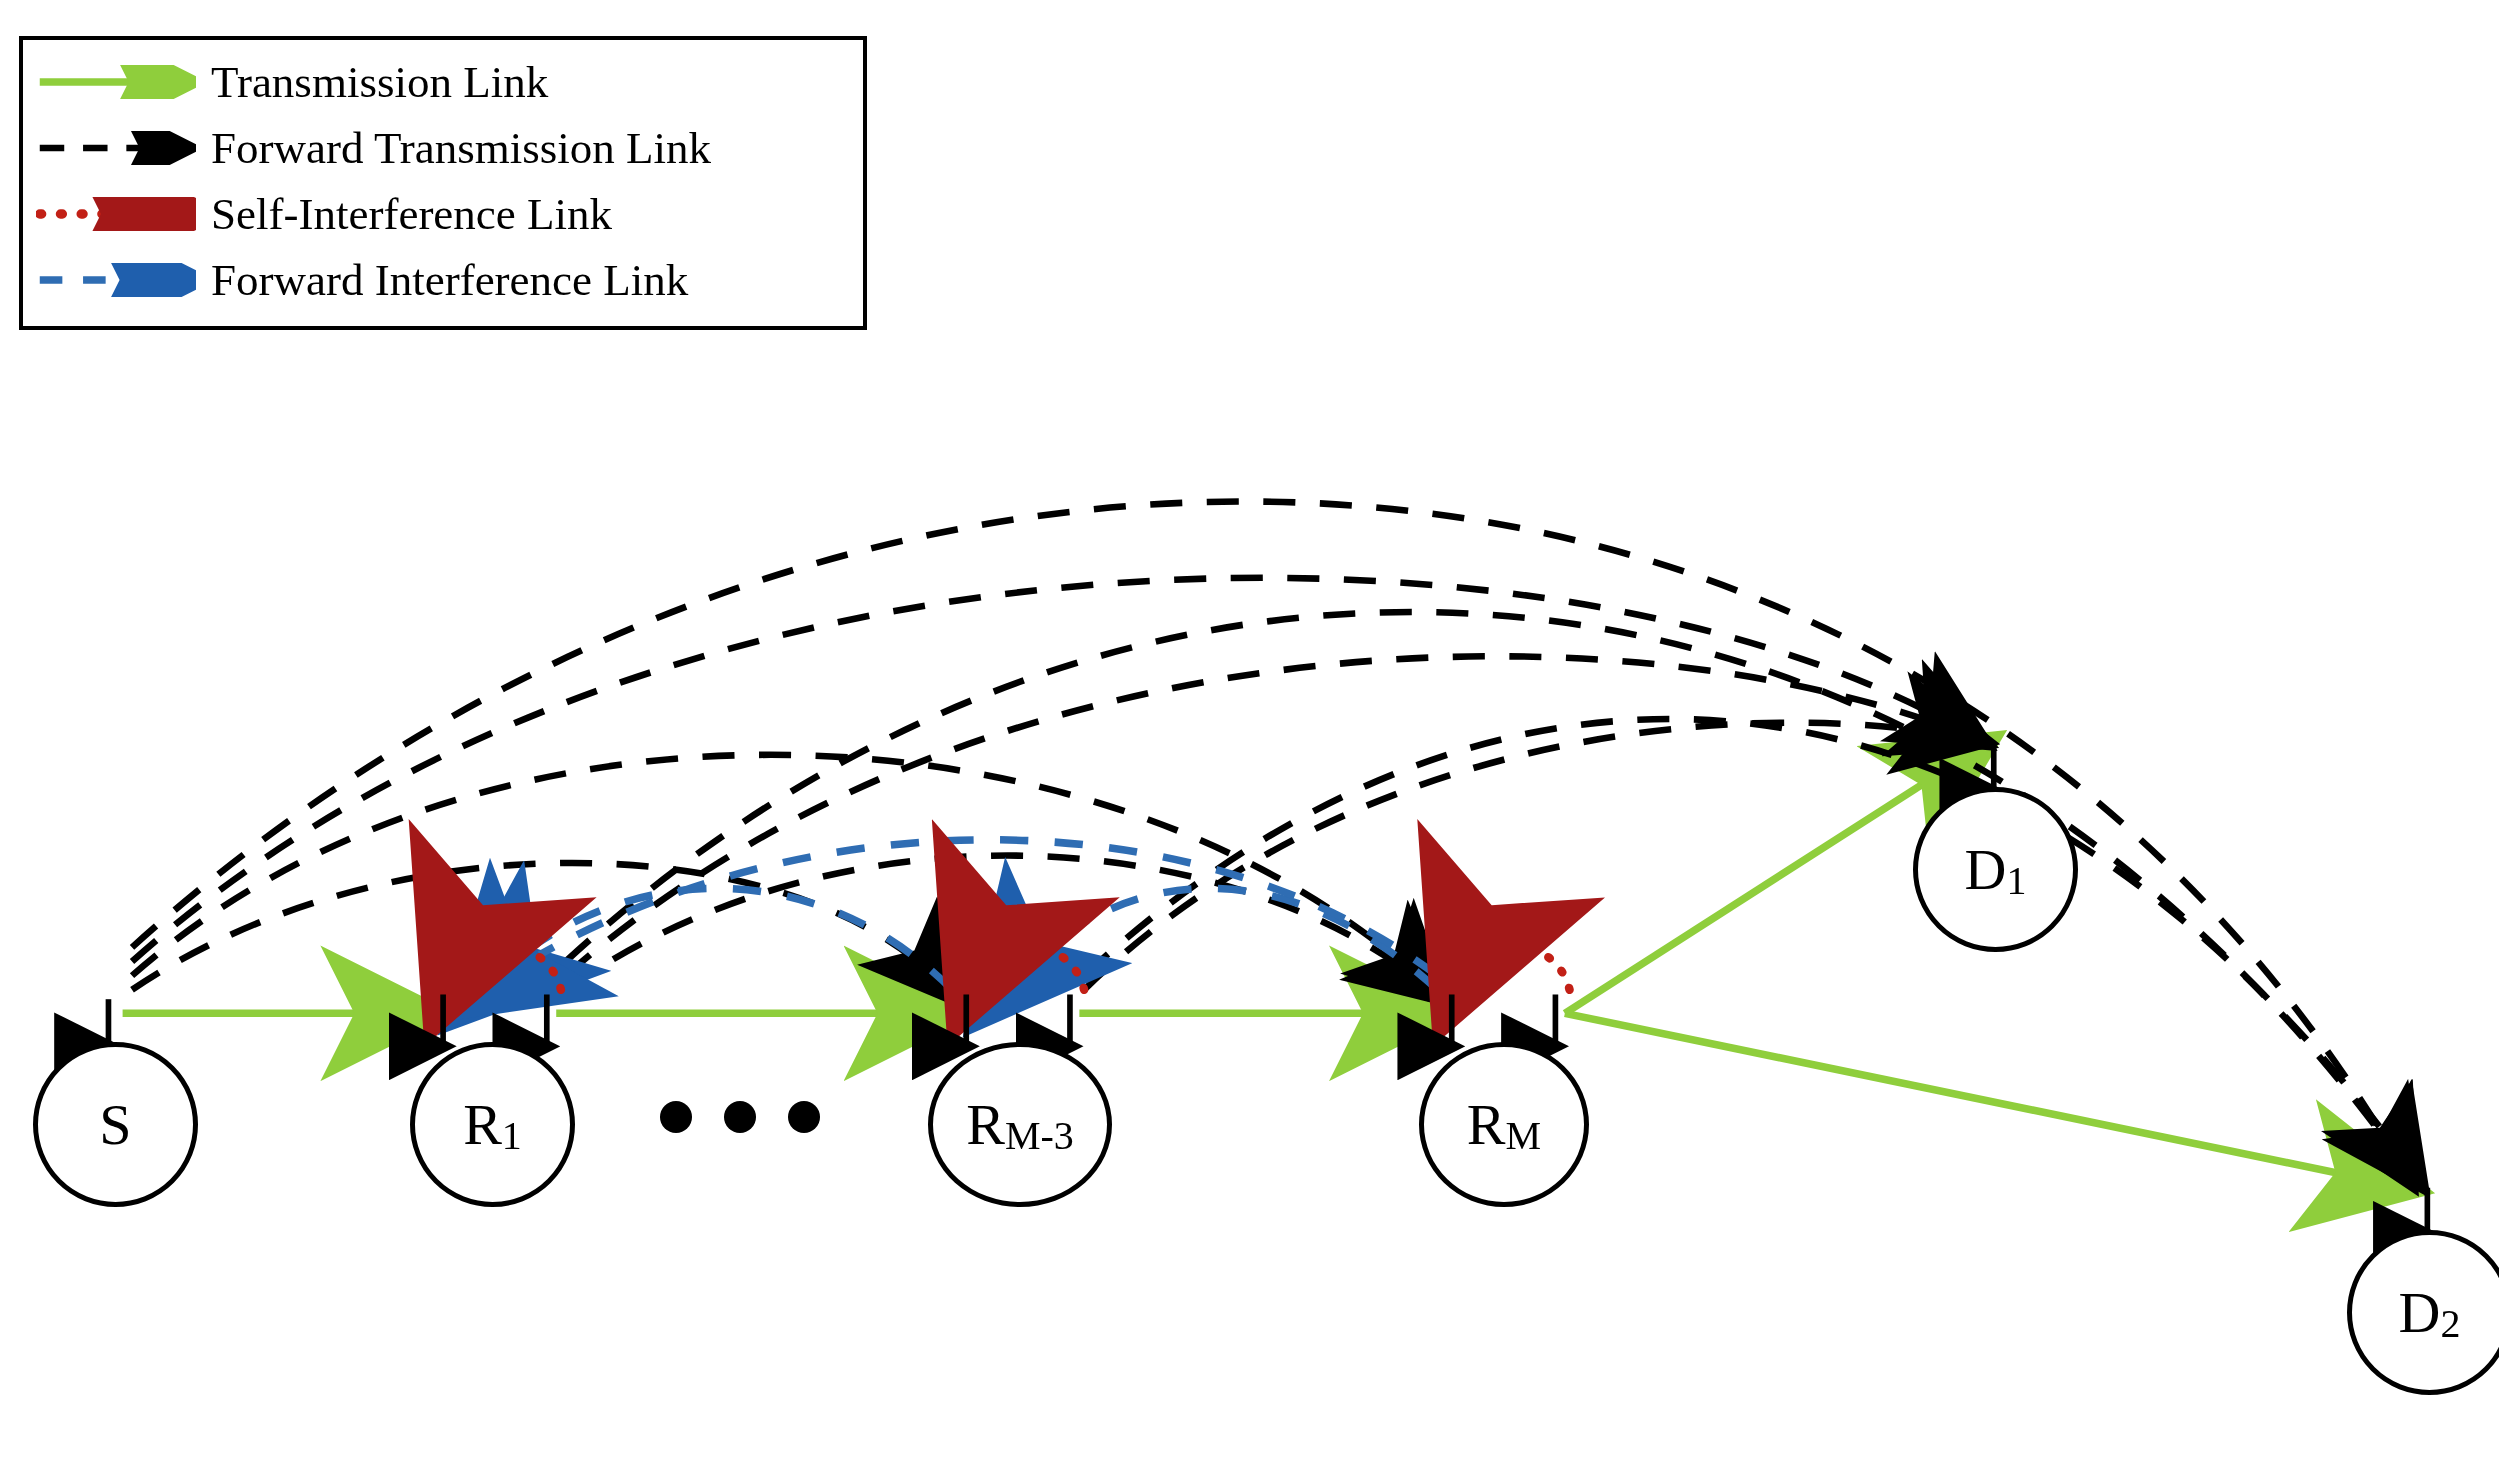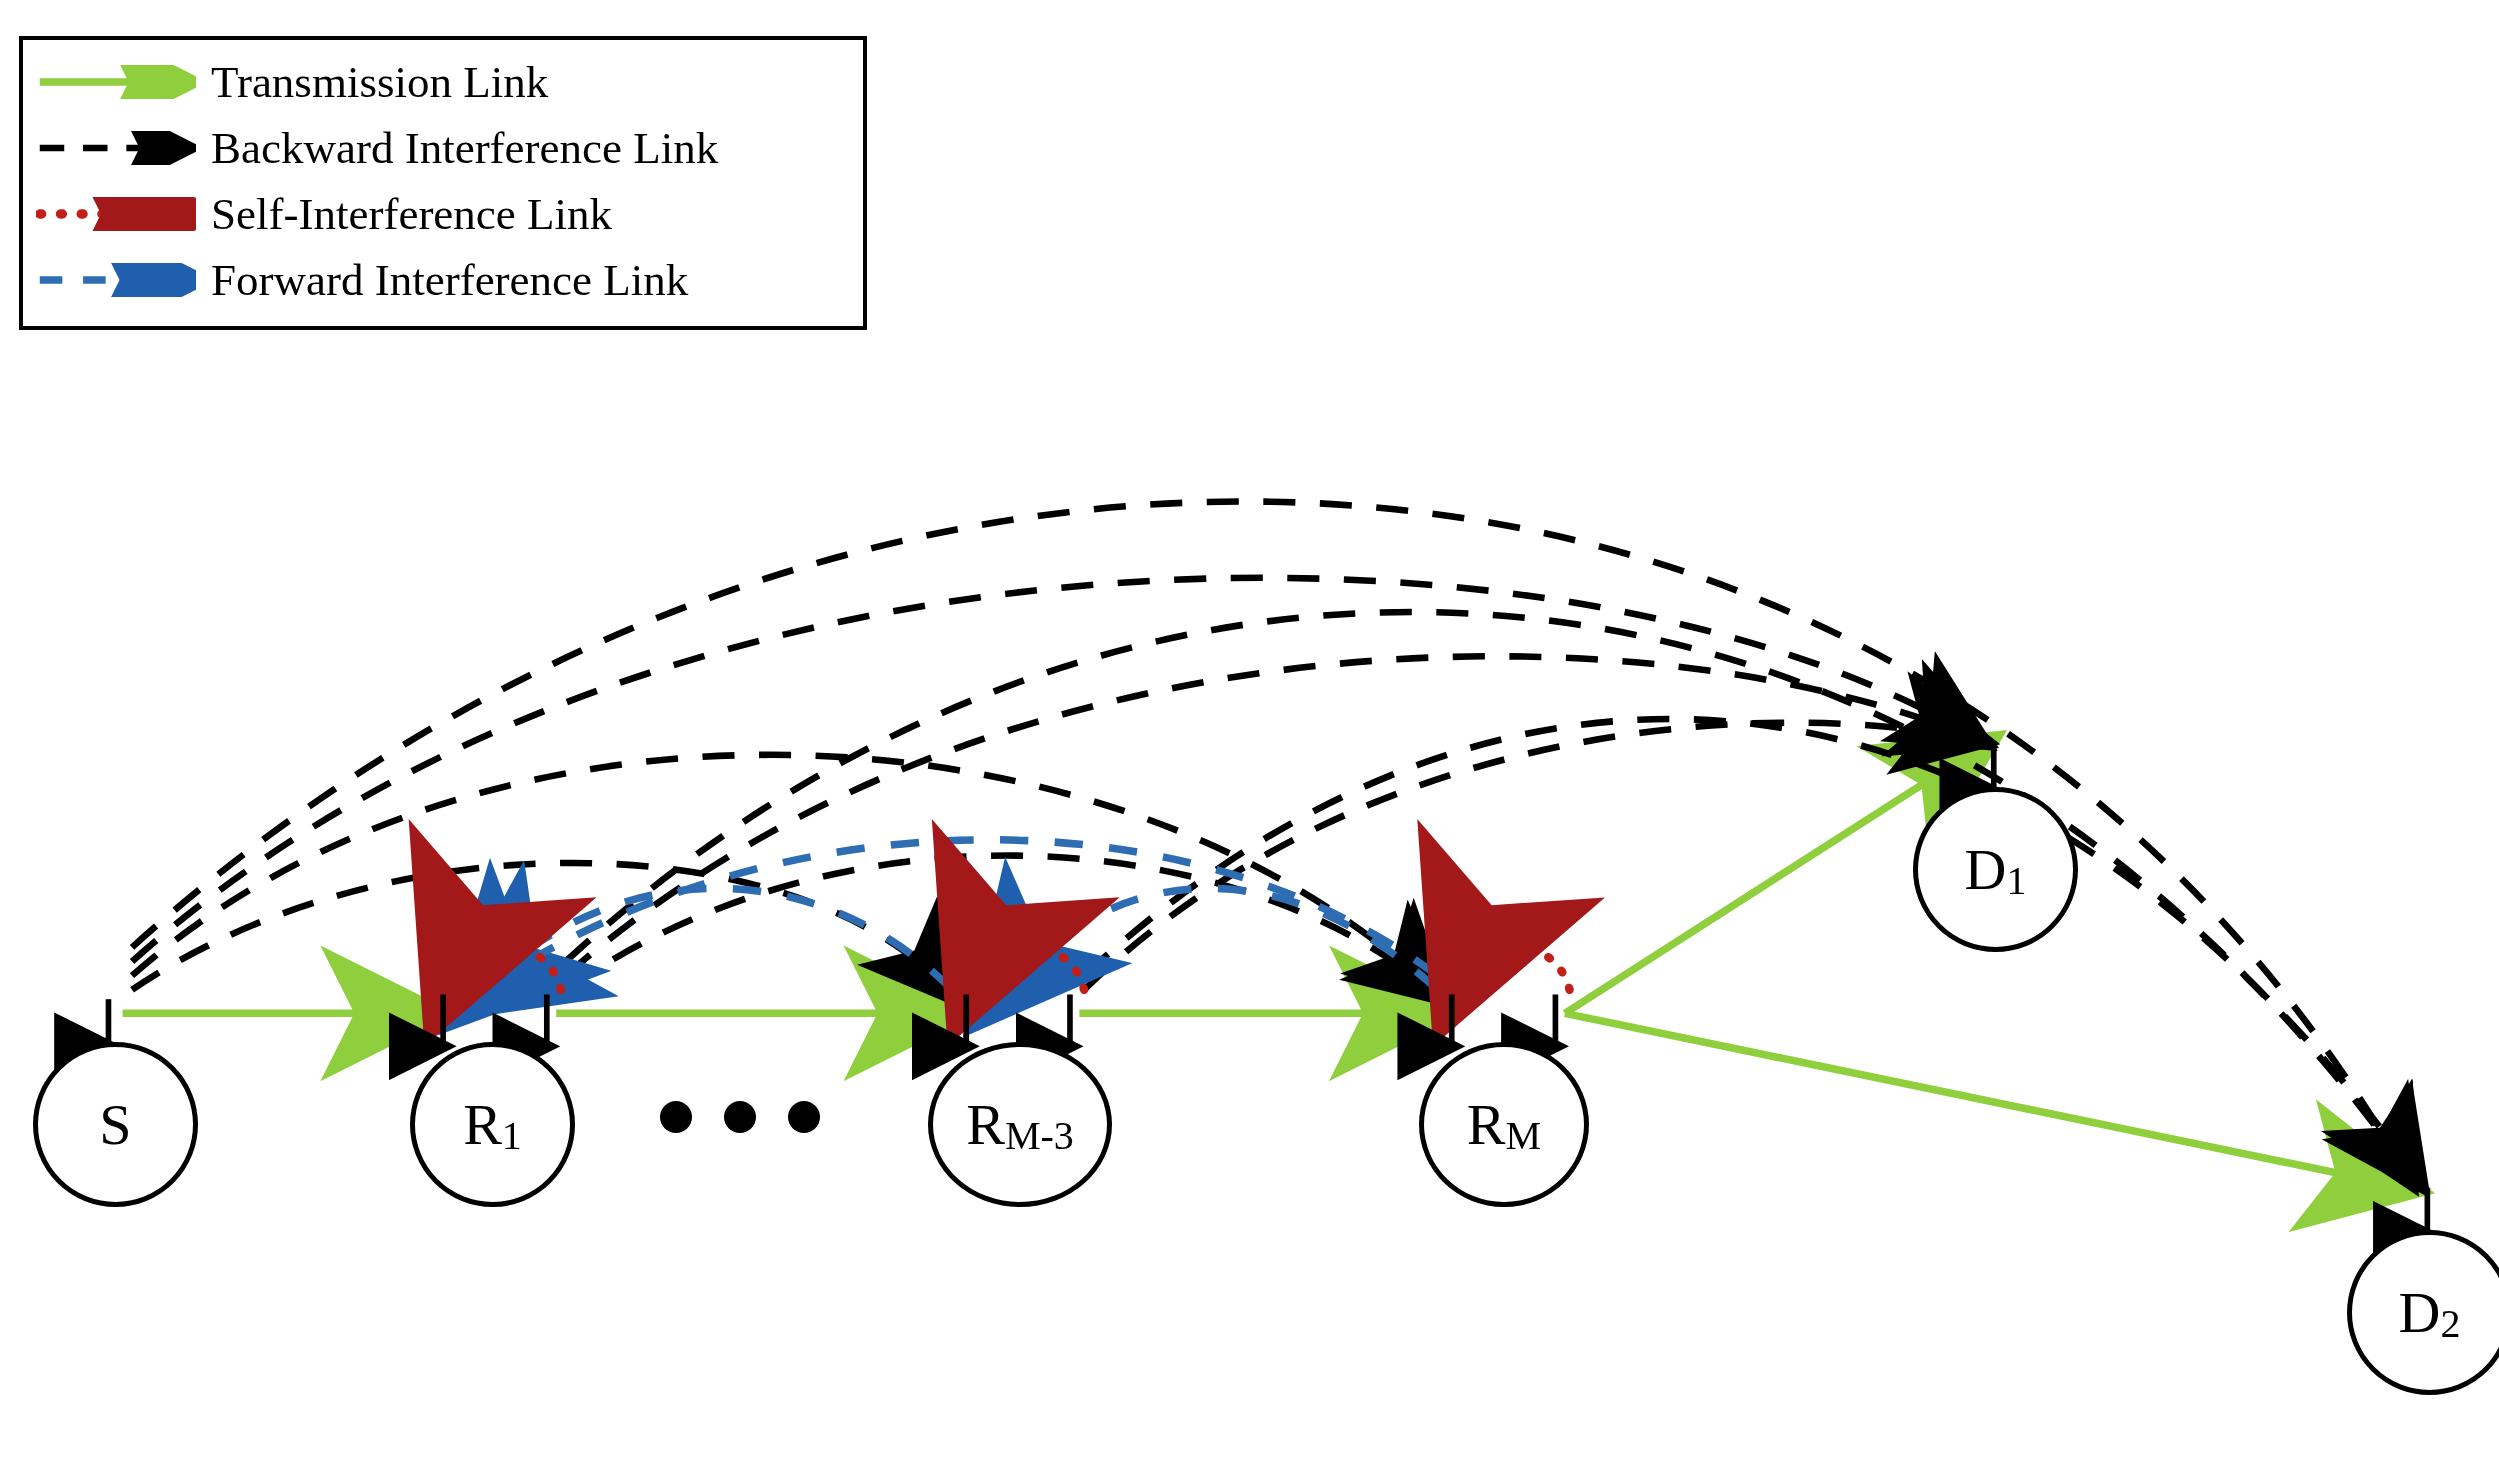--- a/index.html
+++ b/index.html
@@ -202,21 +202,21 @@
     </div>
     <div class="legend-row">
       <svg class="legend-swatch" viewBox="0 0 170 36">
         <defs>
           <marker id="lg-black" viewBox="0 0 20 20" refX="16" refY="10" markerWidth="13" markerHeight="13" orient="auto-start-reverse">
             <path d="M0,0 L20,10 L0,20 L5,10 Z" fill="#000"></path>
           </marker>
         </defs>
         <line x1="4" y1="18" x2="160" y2="18" stroke="#000" stroke-width="7" stroke-dasharray="26 20" marker-end="url(#lg-black)"></line>
       </svg>
-      <span class="legend-label">Backward Interference Link</span>
+      <span class="legend-label">Forward Transmission Link</span>
     </div>
     <div class="legend-row">
       <svg class="legend-swatch" viewBox="0 0 170 36">
         <defs>
           <marker id="lg-red" viewBox="0 0 20 20" refX="14" refY="10" markerWidth="18" markerHeight="18" orient="auto-start-reverse">
             <path d="M0,0 L20,10 L0,20 L5,10 Z" fill="#a31818"></path>
           </marker>
         </defs>
         <line x1="4" y1="18" x2="150" y2="18" stroke="#c22016" stroke-width="10" stroke-dasharray="2 20" stroke-linecap="round" marker-end="url(#lg-red)"></line>
       </svg>

